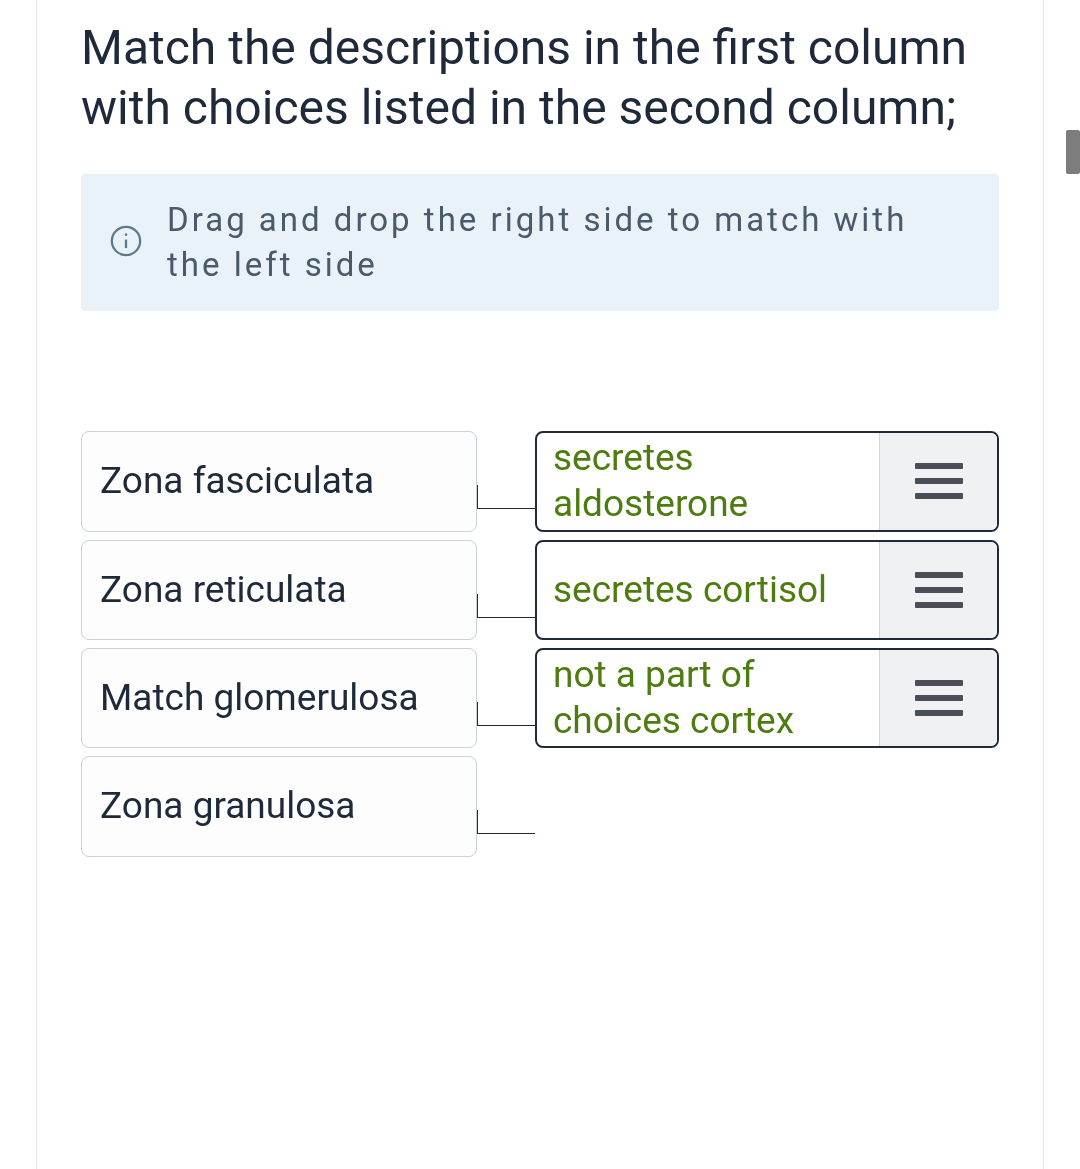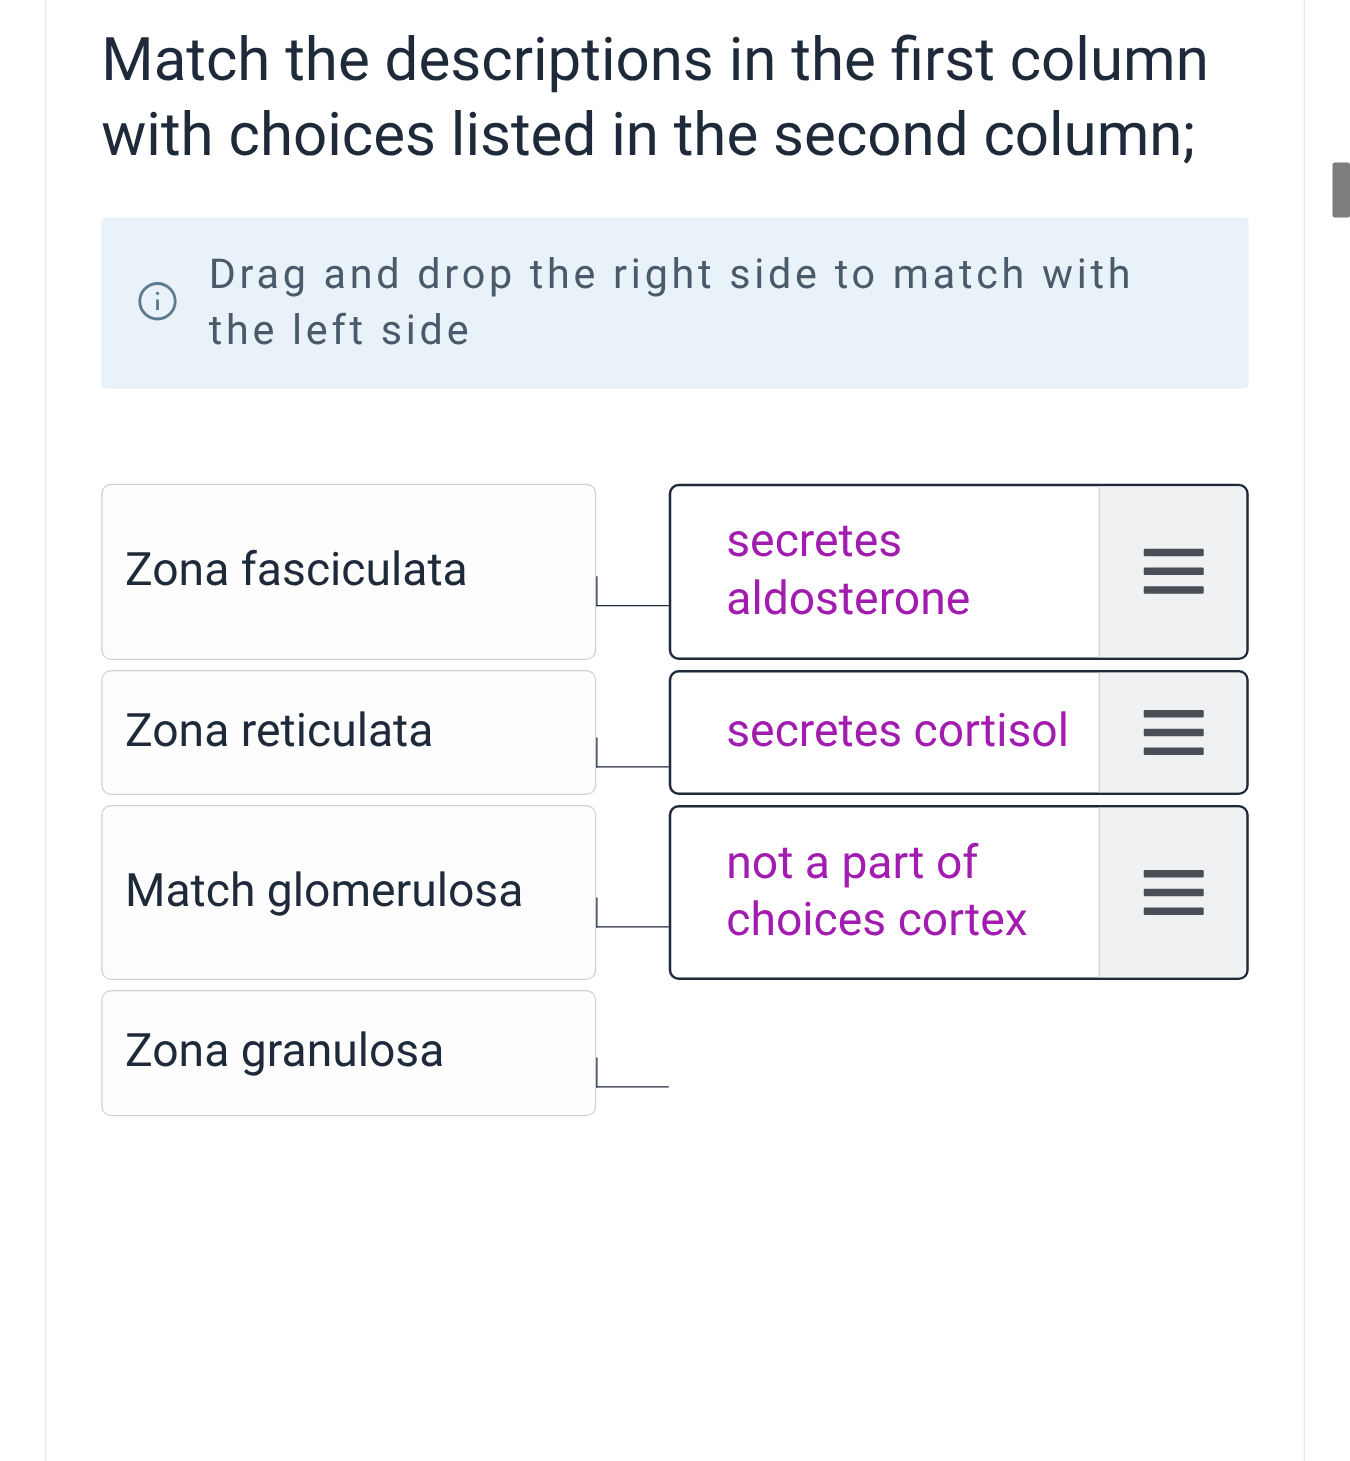--- a/index.html
+++ b/index.html
@@ -25,21 +25,21 @@
       line-height: 1.25;
       margin-bottom: 36px;
     }
     .info-box {
       background: #e8f2f8;
       border-radius: 4px;
       display: flex;
       align-items: center;
       gap: 24px;
       padding: 24px 28px;
-      margin-bottom: 76px;
+      margin-bottom: 120px;
     }
     .info-icon-wrap {
       color: #5d7a8c;
       flex-shrink: 0;
     }
     .info-text {
       color: #4a5a6a;
       font-size: 33px;
       letter-spacing: 3px;
       line-height: 1.35;
@@ -92,27 +92,26 @@
       flex: 1;
       display: flex;
       align-items: stretch;
       border: 2px solid #1e2a3a;
       border-radius: 8px;
       overflow: hidden;
       background: #ffffff;
     }
     .right-text {
       flex: 1;
-      padding: 22px 16px;
-      color: #a21caf;
+      padding: 2px 16px;
+      color: #4d7c0f;
       font-size: 37px;
       line-height: 1.25;
       display: flex;
       align-items: center;
-      margin-left: 28px;
     }
     .drag-handle {
       flex: 0 0 118px;
       background: #f0f1f3;
       border-left: 1px solid #d0d4da;
       display: flex;
       align-items: center;
       justify-content: center;
       cursor: grab;
     }

